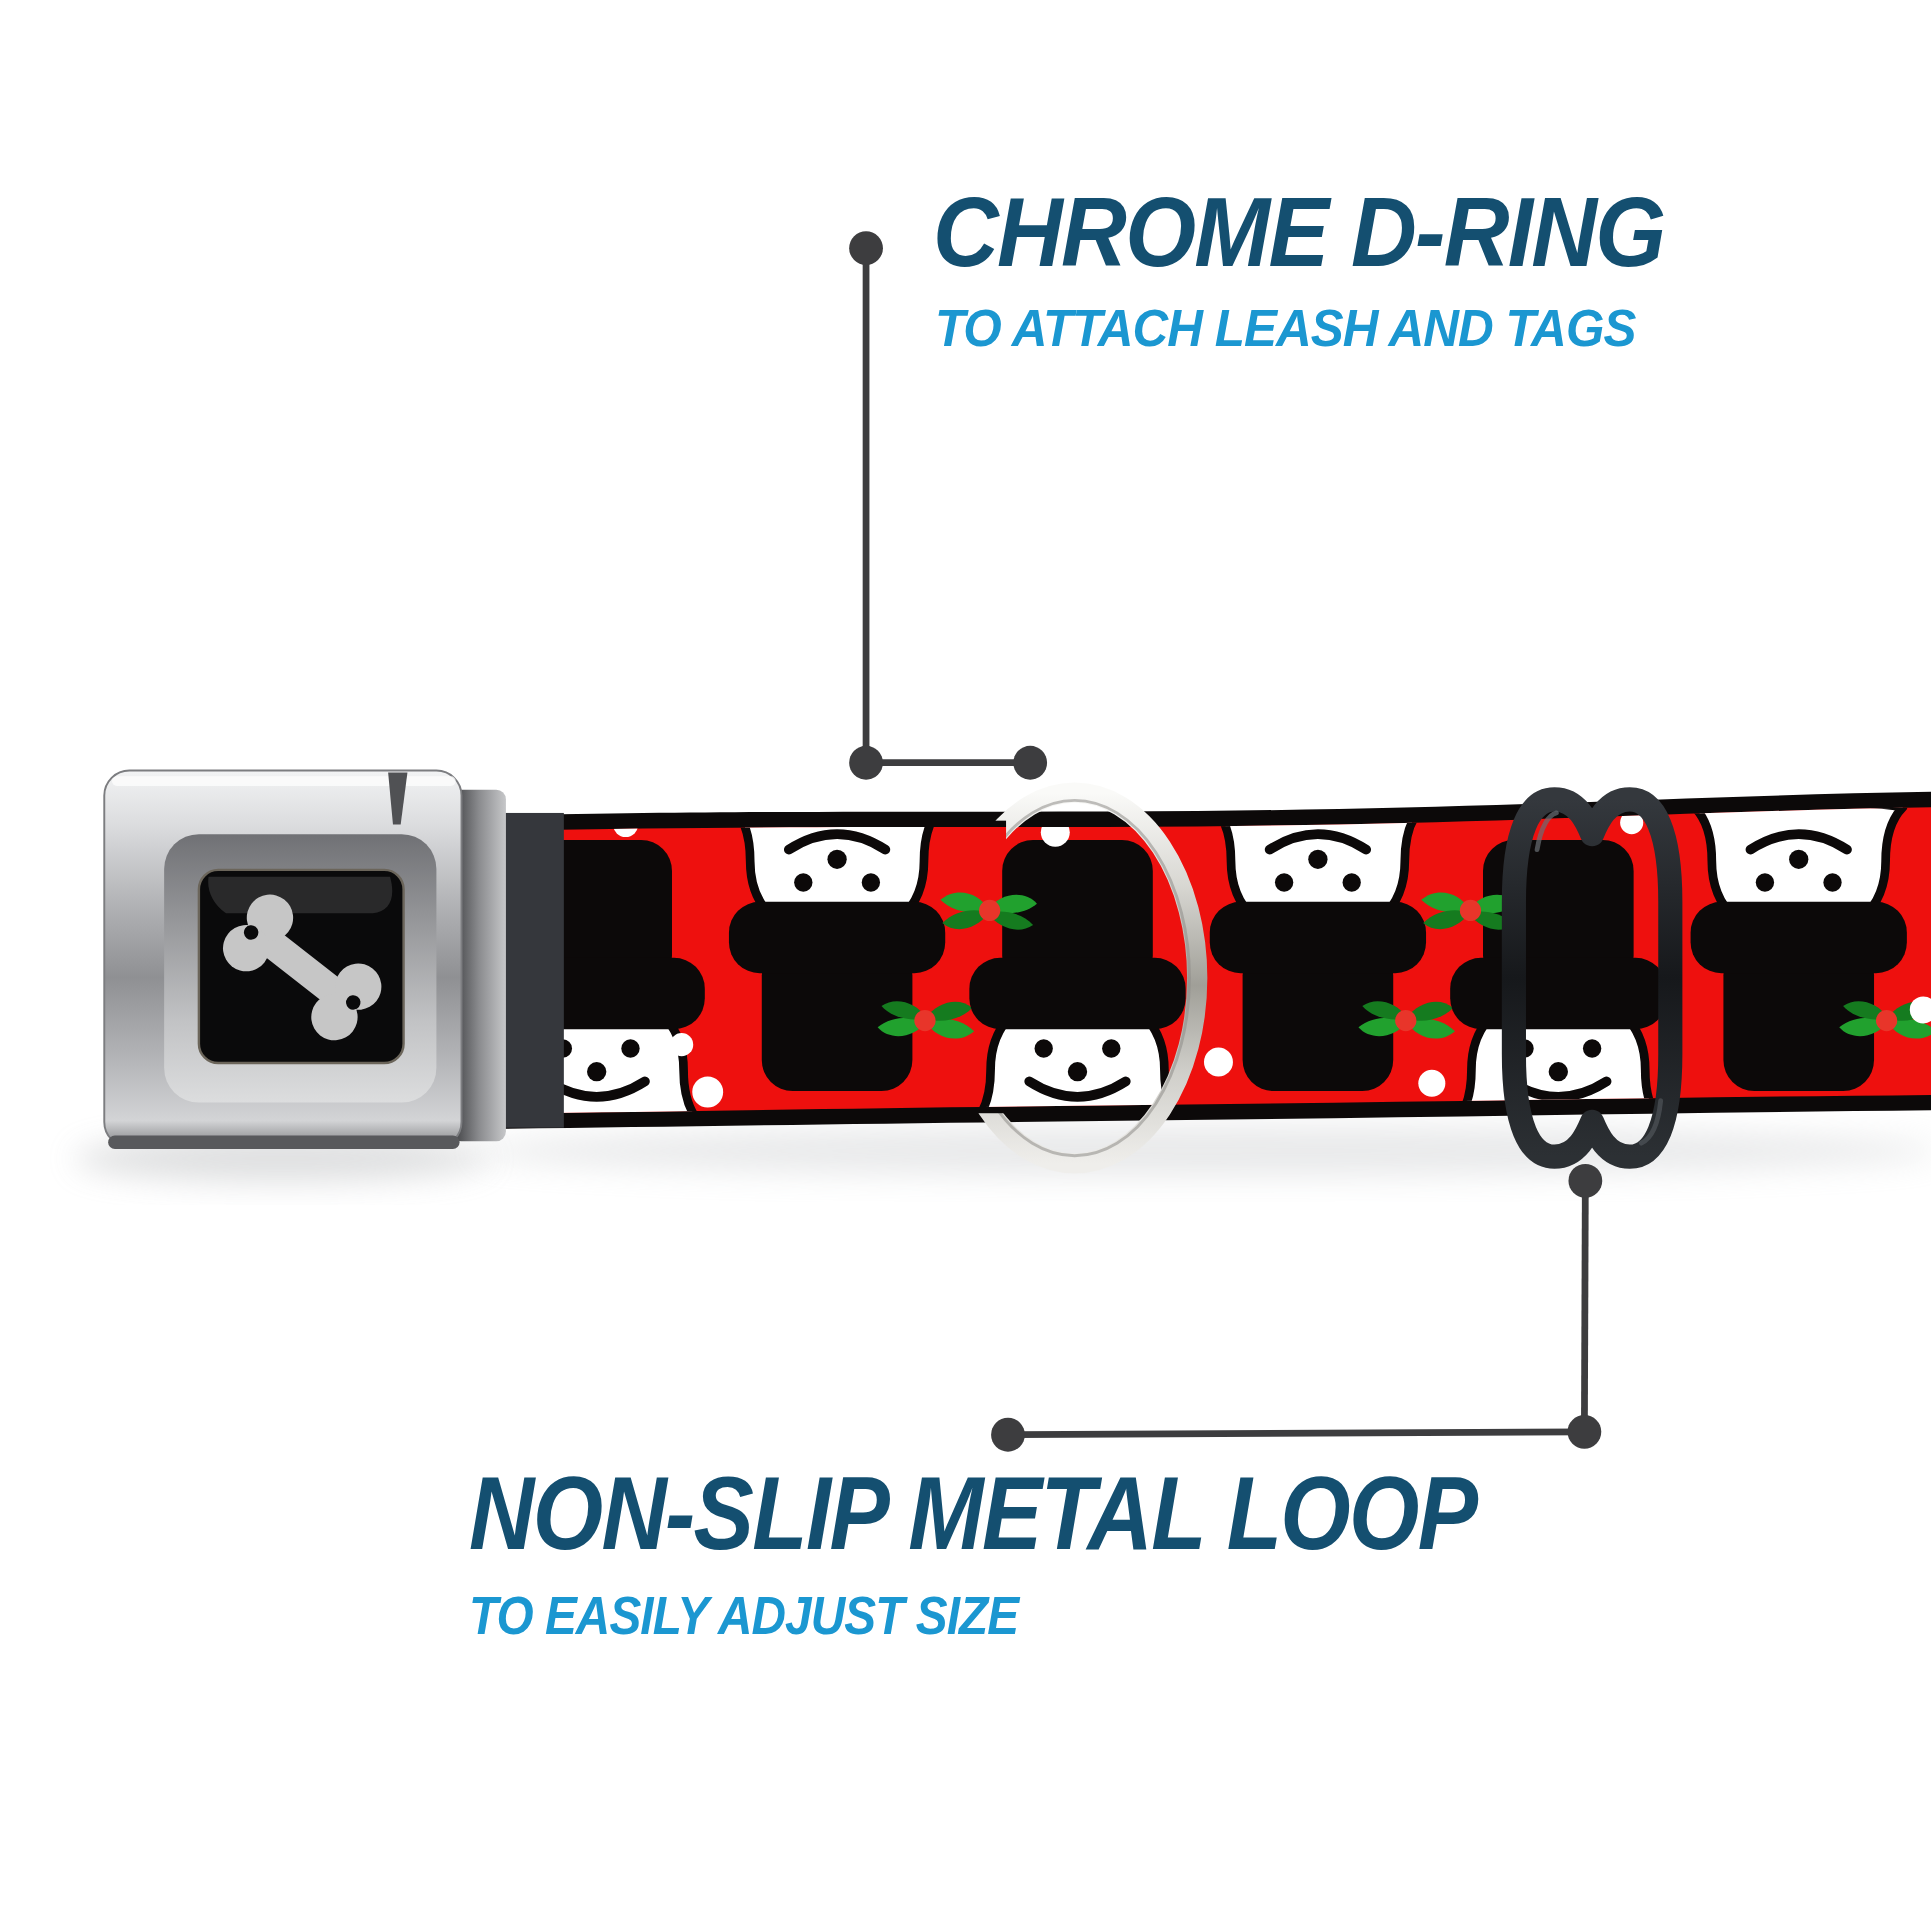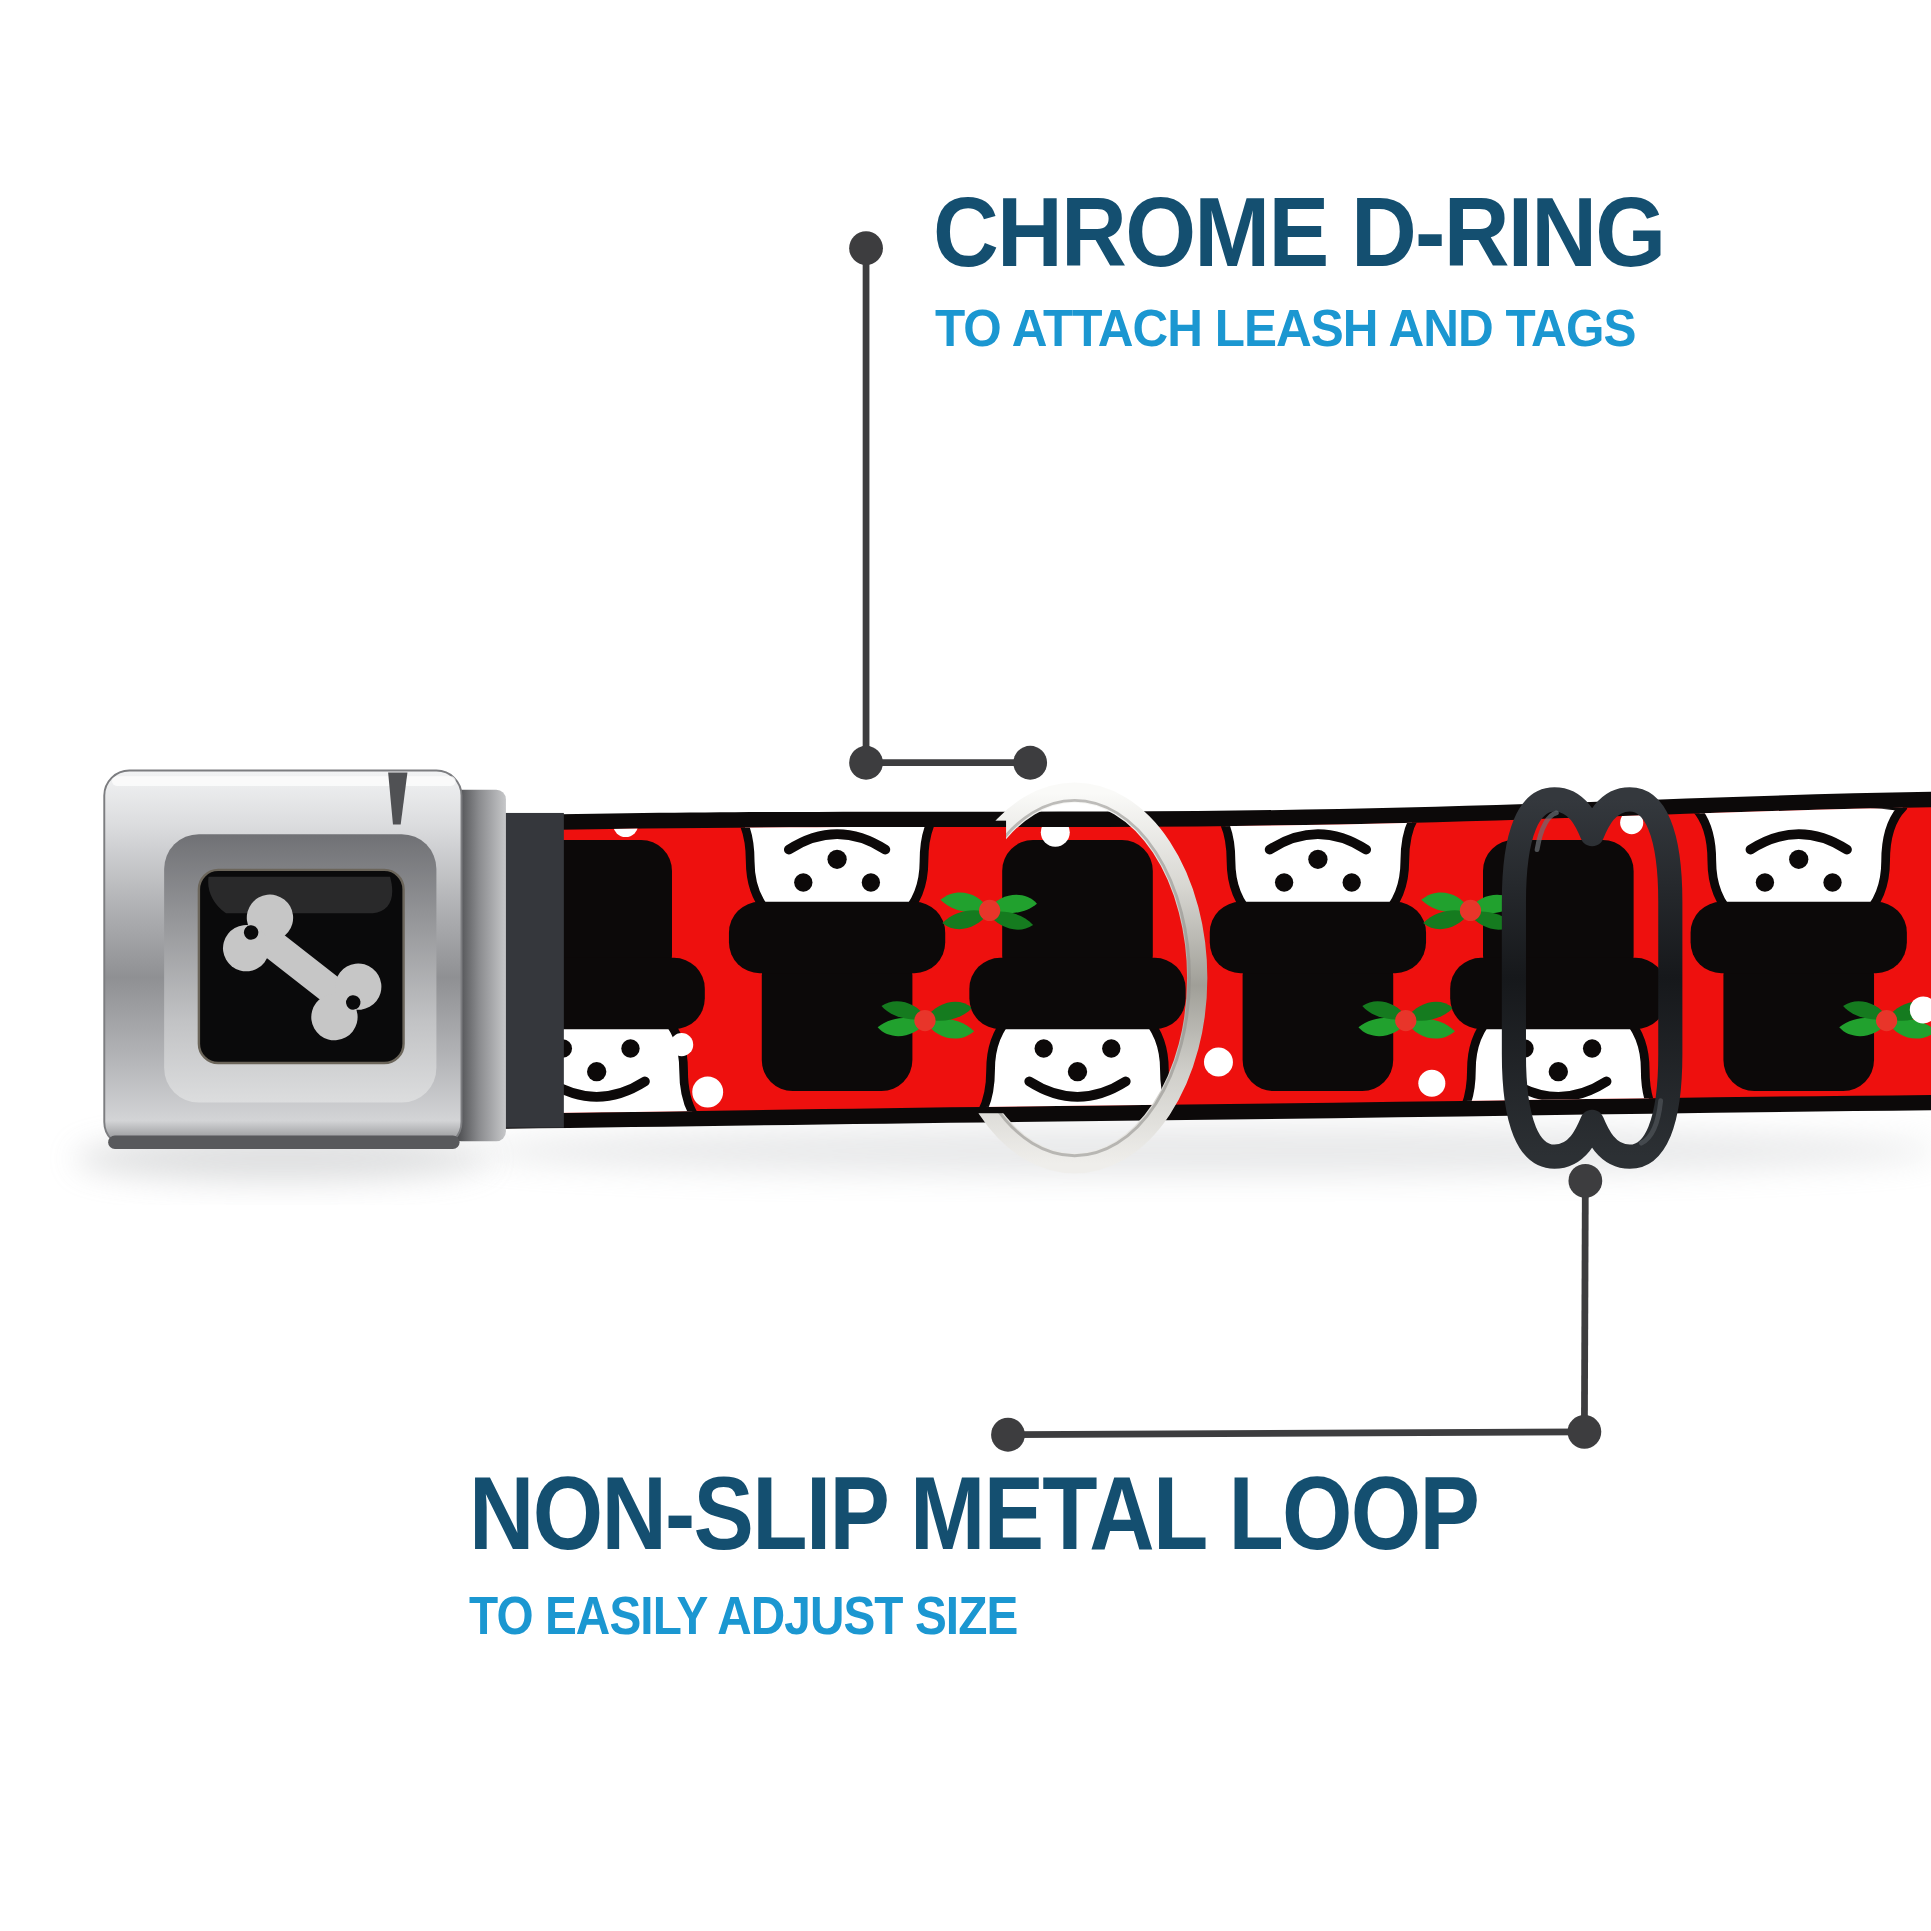--- a/index.html
+++ b/index.html
@@ -1,18 +1,19 @@
 <!DOCTYPE html>
 <html style="--title-navy: #144f70; --subtitle-blue: #1b97d1; --callout-gray: #3d3d3f; --belt-red: #ee100e; --belt-black: #0c0909; --snow-white: #ffffff; --holly-green: #21a12e; --holly-dark-green: #157b1f; --berry-red: #e8352a; --bone-gray: #c6c6c6; --loop-black: #202428;"><head>
 <meta charset="utf-8">
 <style>
   html,body{margin:0;padding:0;background:#ffffff;}
   .stage{
     position:relative;width:1931px;height:1931px;background:#ffffff;overflow:hidden;
     font-family:"Liberation Sans",sans-serif;
+    font-style:italic;
   }
   .stage svg{position:absolute;left:0;top:0;}
   .callout-text{position:absolute;font-weight:700;line-height:1;white-space:nowrap;transform-origin:left top;}
   .t-top-title   {left:933px; top:183px;  font-size:98px; letter-spacing:-1.9px; transform:scaleX(.93); color:var(--title-navy);}
   .t-top-sub     {left:935px; top:303px;  font-size:51px;  letter-spacing:-1px; transform:scaleX(.97); color:var(--subtitle-blue);}
   .t-bot-title   {left:469px; top:1461px; font-size:104px; letter-spacing:-1.9px; transform:scaleX(.87); color:var(--title-navy);}
   .t-bot-sub     {left:469px; top:1589px; font-size:53px;  letter-spacing:-1px; transform:scaleX(.90); color:var(--subtitle-blue);}
 </style>
 </head>
 <body>

